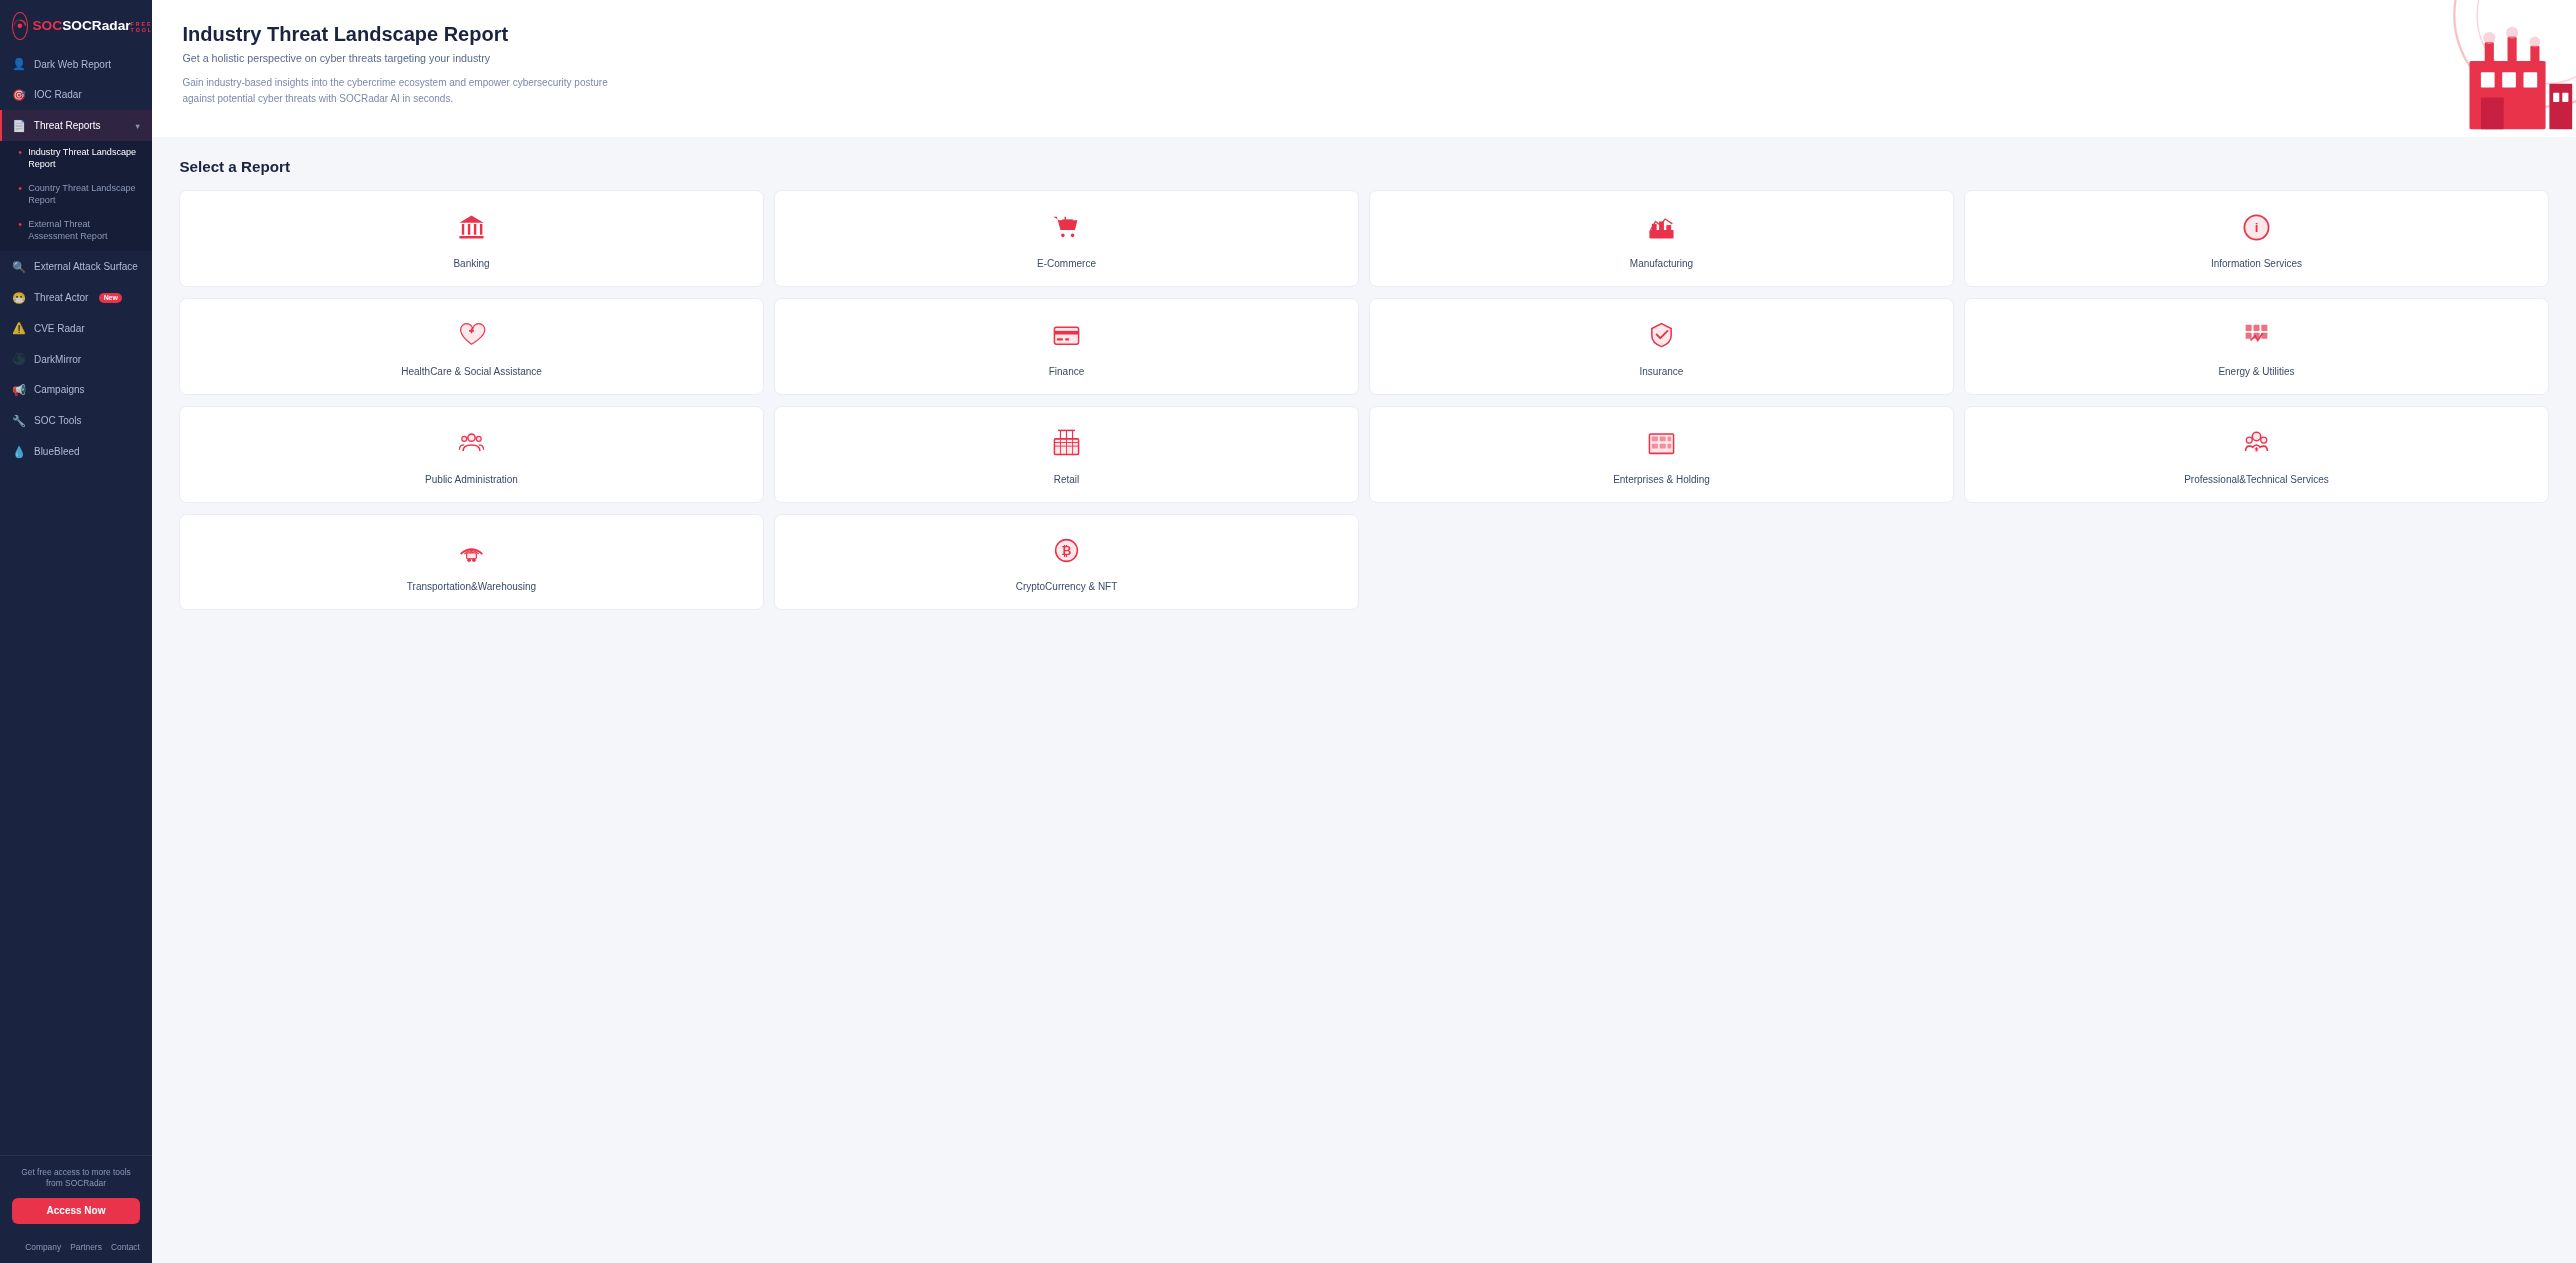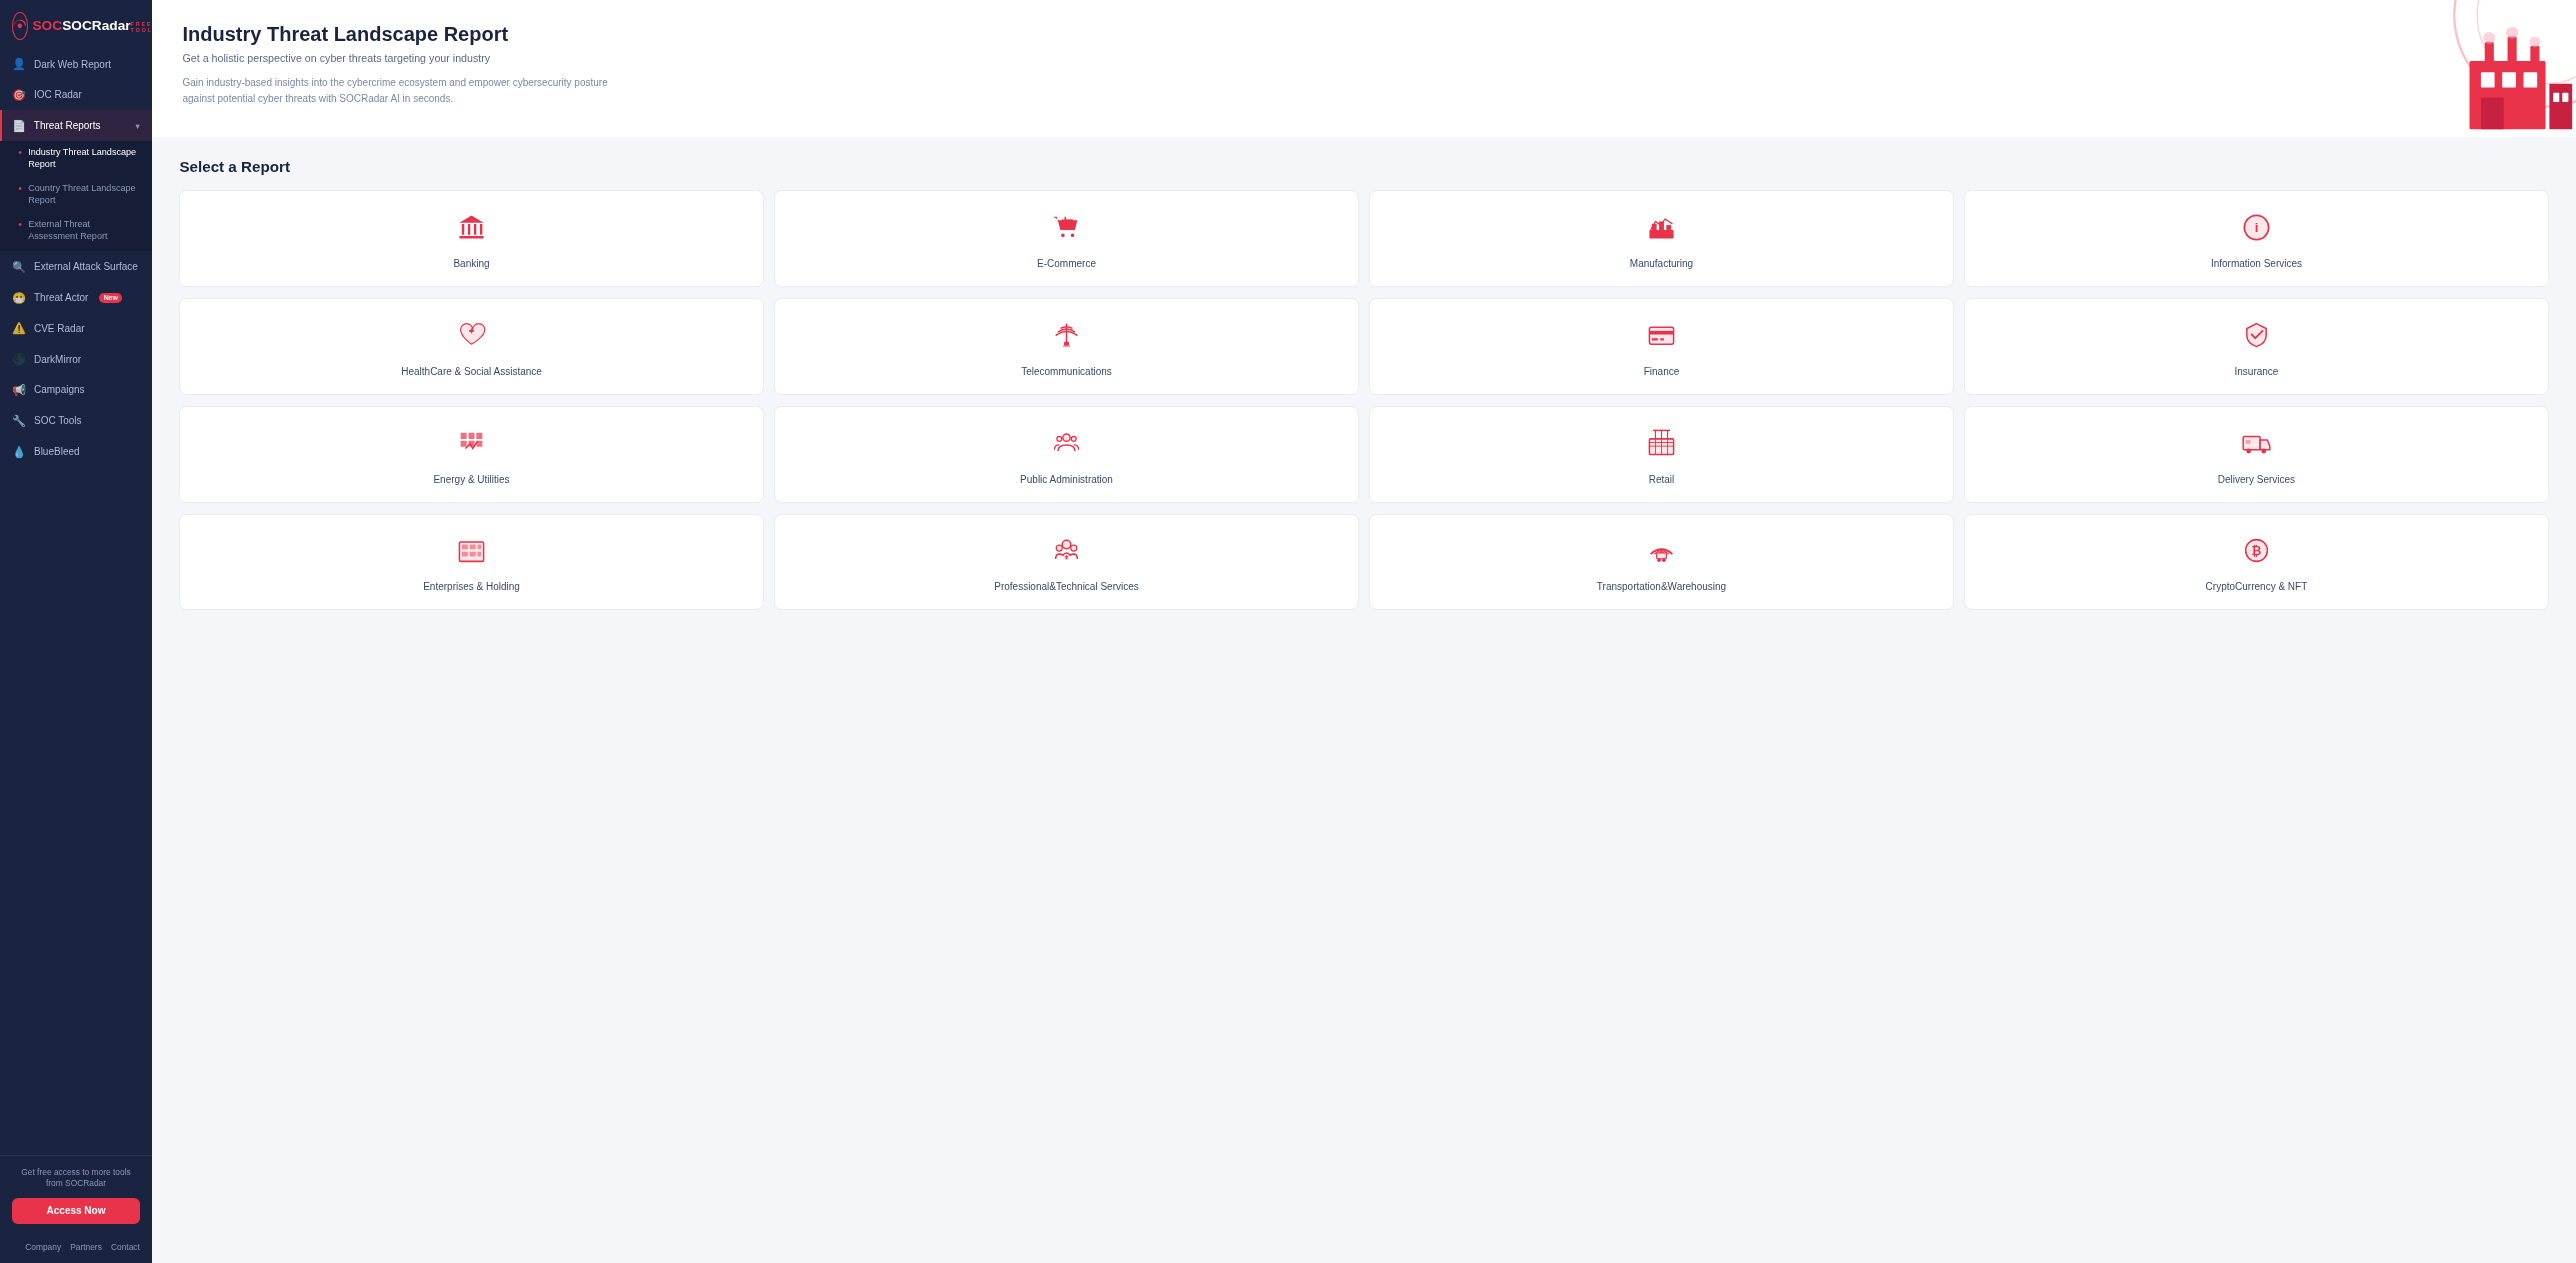--- a/index.html
+++ b/index.html
@@ -376,33 +376,20 @@
       <div class="card">
         <div class="card-icon">
           <svg class="icon-svg" viewBox="0 0 48 48">
               <path d="M24 40s-18-12-18-24a10 10 0 0120 0 10 10 0 0120 0c0 12-22 24-22 24z" stroke="#e8334a" stroke-width="2" fill="#fee8eb"></path>
               <path d="M20 18h8M24 14v8" stroke="#e8334a" stroke-width="2.5"></path>
             </svg>
         </div>
         <span class="card-label">HealthCare &amp; Social Assistance</span>
       </div>
 
-      <div class="card">
-        <div class="card-icon">
-          <svg class="icon-svg" viewBox="0 0 48 48">
-              <path d="M24 6 L24 38" stroke="#e8334a" stroke-width="2.5"></path>
-              <path d="M14 14 Q24 8 34 14" stroke="#e8334a" stroke-width="2.5" fill="none"></path>
-              <path d="M10 20 Q24 10 38 20" stroke="#e8334a" stroke-width="2.5" fill="none"></path>
-              <path d="M6 26 Q24 12 42 26" stroke="#e8334a" stroke-width="2.5" fill="none"></path>
-              <rect x="20" y="36" width="8" height="6" rx="1"></rect>
-              <rect x="18" y="42" width="12" height="2" rx="1"></rect>
-            </svg>
-        </div>
-        <span class="card-label">Telecommunications</span>
-      </div>
 
       <div class="card">
         <div class="card-icon">
           <svg class="icon-svg" viewBox="0 0 48 48">
               <rect x="4" y="12" width="40" height="28" rx="3" fill="#fee8eb" stroke="#e8334a" stroke-width="2.5"></rect>
               <rect x="4" y="18" width="40" height="6" fill="#e8334a"></rect>
               <rect x="8" y="30" width="10" height="4" rx="1" fill="#e8334a"></rect>
               <rect x="22" y="30" width="6" height="4" rx="1" fill="#e8334a"></rect>
             </svg>
         </div>
@@ -457,32 +444,20 @@
               <path d="M14 18 L14 44" stroke="#e8334a" stroke-width="1.5"></path>
               <path d="M24 18 L24 44" stroke="#e8334a" stroke-width="1.5"></path>
               <path d="M34 18 L34 44" stroke="#e8334a" stroke-width="1.5"></path>
               <path d="M14 4 L14 18 M24 4 L24 18 M34 4 L34 18" stroke="#e8334a" stroke-width="2" fill="none"></path>
               <path d="M10 4 L38 4" stroke="#e8334a" stroke-width="2.5"></path>
             </svg>
         </div>
         <span class="card-label">Retail</span>
       </div>
 
-      <div class="card">
-        <div class="card-icon">
-          <svg class="icon-svg" viewBox="0 0 48 48">
-              <rect x="2" y="14" width="28" height="22" rx="2" fill="#fee8eb" stroke="#e8334a" stroke-width="2.5"></rect>
-              <path d="M30 20 L42 20 L46 30 L46 36 L30 36 Z" fill="#fee8eb" stroke="#e8334a" stroke-width="2.5"></path>
-              <circle cx="11" cy="38" r="4" fill="#e8334a"></circle>
-              <circle cx="36" cy="38" r="4" fill="#e8334a"></circle>
-              <path d="M6 26 L14 26 L14 20 L6 20 Z" fill="#e8334a" opacity="0.4"></path>
-            </svg>
-        </div>
-        <span class="card-label">Delivery Services</span>
-      </div>
 
       <div class="card">
         <div class="card-icon">
           <svg class="icon-svg" viewBox="0 0 48 48">
               <rect x="4" y="10" width="40" height="32" rx="2" fill="#fee8eb" stroke="#e8334a" stroke-width="2.5"></rect>
               <rect x="8" y="14" width="10" height="8" rx="1" fill="#e8334a" opacity="0.5"></rect>
               <rect x="21" y="14" width="10" height="8" rx="1" fill="#e8334a" opacity="0.5"></rect>
               <rect x="34" y="14" width="6" height="8" rx="1" fill="#e8334a" opacity="0.5"></rect>
               <rect x="8" y="26" width="10" height="8" rx="1" fill="#e8334a" opacity="0.5"></rect>
               <rect x="21" y="26" width="10" height="8" rx="1" fill="#e8334a" opacity="0.5"></rect>

